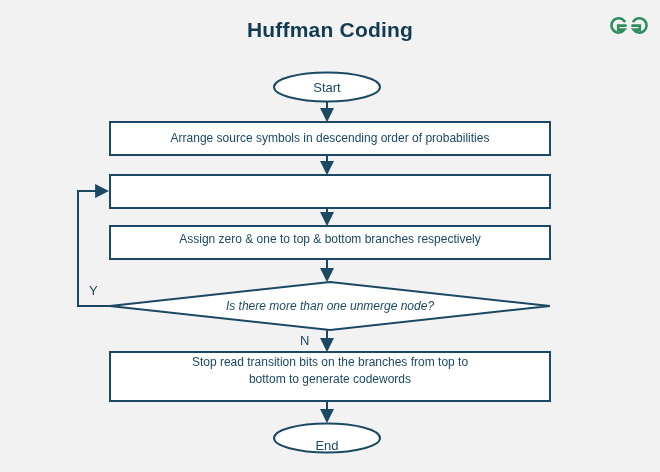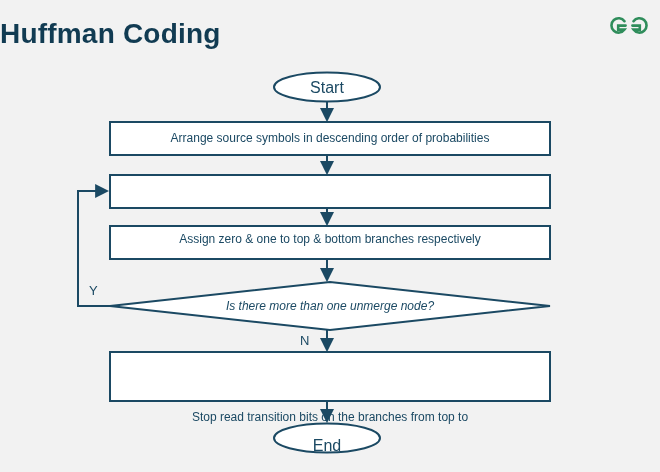--- a/index.html
+++ b/index.html
@@ -19,21 +19,22 @@
     height: 472px;
     background: #f2f2f2;
   }
 
   
   .title {
     position: absolute;
     left: 0;
     top: 18px;
     width: 660px;
-    font-size: 28px;
+    text-align: center;
+    font-size: 21px;
     font-weight: bold;
     color: #113b52;
     letter-spacing: 0.2px;
   }
 
   
   .logo {
     position: absolute;
     left: 608px;
     top: 12px;
@@ -56,21 +57,21 @@
     color: #1b4963;
     font-size: 12px;
     line-height: 17px;
     text-align: center;
     display: flex;
     align-items: center;
     justify-content: center;
     pointer-events: none;
   }
   .terminal-label {
-    font-size: 16px;
+    font-size: 13px;
     text-align: right;
   }
   .edge-label {
     position: absolute;
     color: #1b4963;
     font-size: 13px;
   }
 </style>
 </head>
 <body>
@@ -128,22 +129,23 @@
 
   <div class="node-label terminal-label" style="left:274px; top:73px; width:106px; height:29px;">Start</div>
 
   <div class="node-label" style="left:110px; top:122px; width:440px; height:33px;">Arrange source symbols in descending order of probabilities</div>
 
 
   <div class="node-label" style="left:110px; top:226px; width:440px; height:26px;">Assign zero &amp; one to top &amp; bottom branches respectively</div>
 
   <div class="node-label" style="left:160px; top:292px; width:340px; height:28px;font-style:italic;">Is there more than one unmerge node?</div>
 
-  <div class="node-label" style="left:120px; top:352px; width:420px; height:37px; flex-direction:column;margin-top:47px;">
+  <div class="node-label" style="left:120px; top:352px; width:420px; height:37px; flex-direction:column;">
     <span>Stop read transition bits on the branches from top to</span>
+    <span>bottom to generate codewords</span>
   </div>
 
   <div class="node-label terminal-label" style="left:274px; top:424px; width:106px; height:42px;">End</div>
 
   <div class="edge-label" style="left:89px; top:283px;">Y</div>
 
   <div class="edge-label" style="left:300px; top:333px;">N</div>
 
 </div>
 

